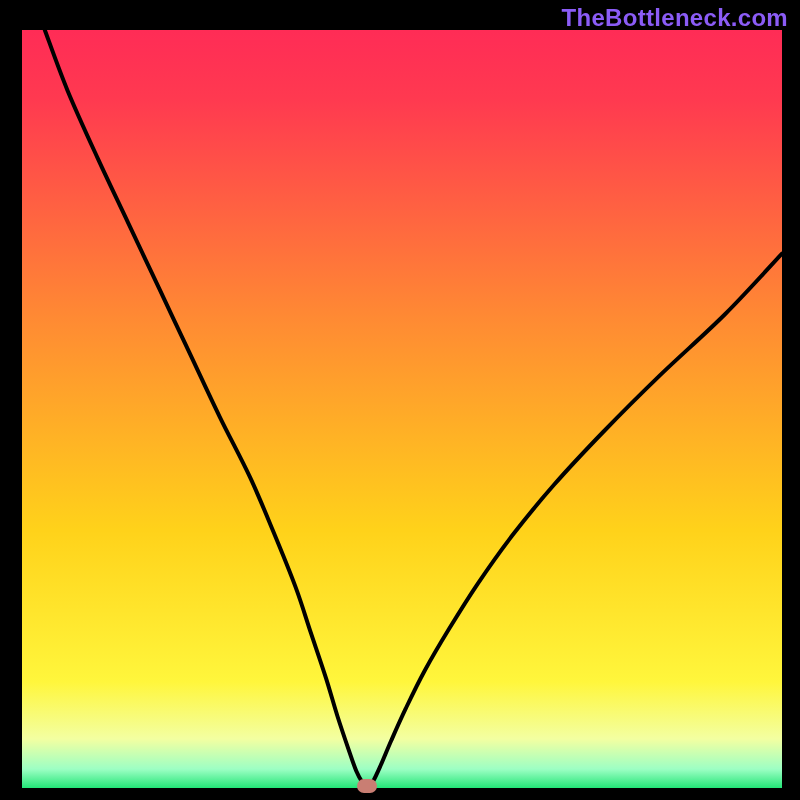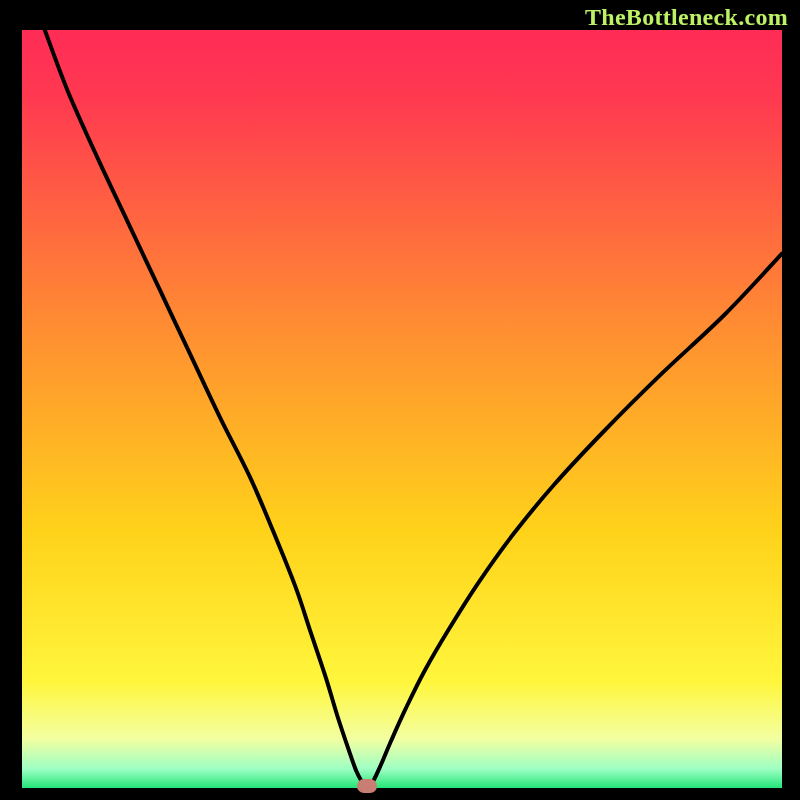--- a/index.html
+++ b/index.html
@@ -13,24 +13,24 @@
   .frame {
     position: relative;
     width: 800px;
     height: 800px;
     background: #000;
   }
   .watermark {
     position: absolute;
     top: 4px;
     right: 12px;
-    font-family: Liberation Serif, serif;
+    font-family: Liberation Sans, sans-serif;
     font-size: 24px;
     font-weight: 600;
-    color: #bef264;
+    color: #8b5cf6;
     letter-spacing: 0.3px;
     z-index: 2;
   }
   svg.chart {
     position: absolute;
     left: 22px;
     top: 30px;
     width: 760px;
     height: 758px;
     display: block;

